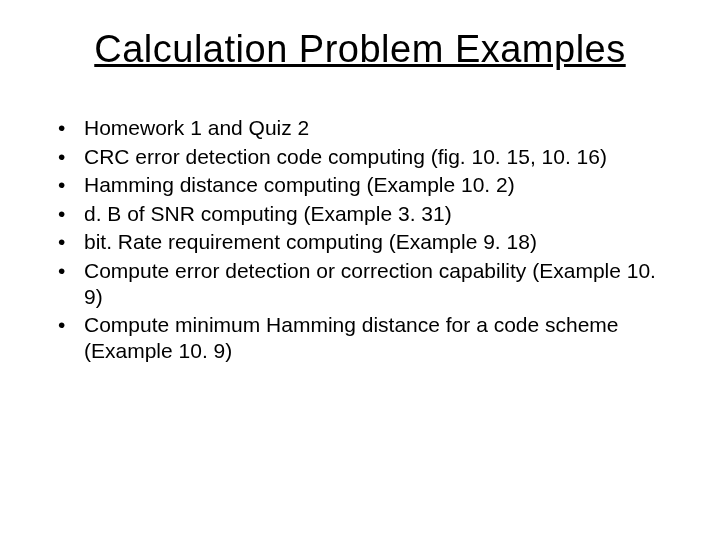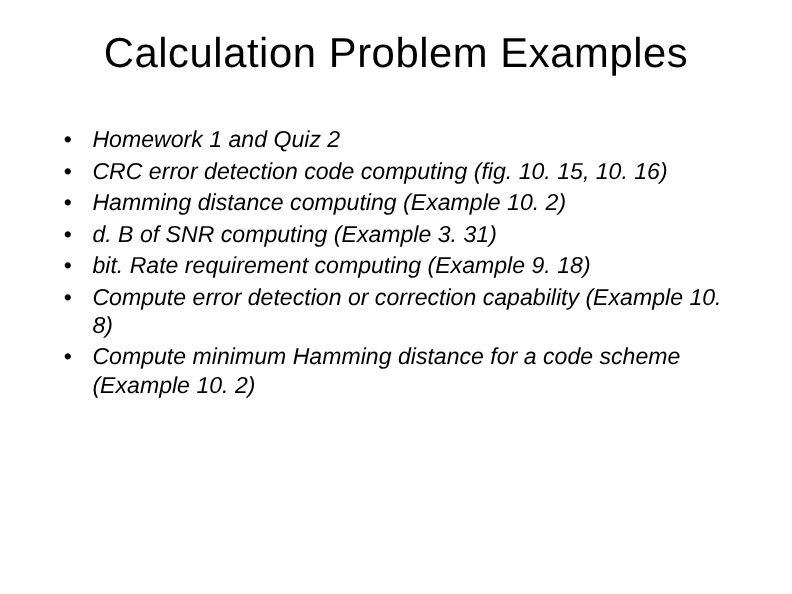--- a/index.html
+++ b/index.html
@@ -14,20 +14,21 @@
       font-family: Arial, Helvetica, sans-serif;
       color: #000000;
       padding: 28px 48px;
     }
     .title {
       font-size: 38px;
       font-weight: 400;
       text-align: center;
       margin-bottom: 44px;
       letter-spacing: 0.5px;
+      text-decoration: underline;
     }
     .bullet-list {
       list-style: none;
       padding-left: 8px;
     }
     .bullet-list li {
       font-size: 21px;
       line-height: 1.22;
       margin-bottom: 3px;
       display: flex;
@@ -35,21 +36,20 @@
     }
     .bullet {
       display: inline-block;
       width: 28px;
       flex-shrink: 0;
       text-align: left;
       padding-left: 2px;
     }
     .item-text {
       flex: 1;
-      font-style: italic;
     }
   </style>
 </head>
 <body>
 
 <h1 class="title">Calculation Problem Examples</h1>
 
 <ul class="bullet-list">
   <li>
     <span class="bullet">•</span>
@@ -66,19 +66,19 @@
   <li>
     <span class="bullet">•</span>
     <span class="item-text">d. B of SNR computing (Example 3. 31)</span>
   </li>
   <li>
     <span class="bullet">•</span>
     <span class="item-text">bit. Rate requirement computing (Example 9. 18)</span>
   </li>
   <li>
     <span class="bullet">•</span>
-    <span class="item-text">Compute error detection or correction capability (Example 10. 8)</span>
+    <span class="item-text">Compute error detection or correction capability (Example 10. 9)</span>
   </li>
   <li>
     <span class="bullet">•</span>
-    <span class="item-text">Compute minimum Hamming distance for a code scheme (Example 10. 2)</span>
+    <span class="item-text">Compute minimum Hamming distance for a code scheme (Example 10. 9)</span>
   </li>
 </ul>
 
 </body></html>

